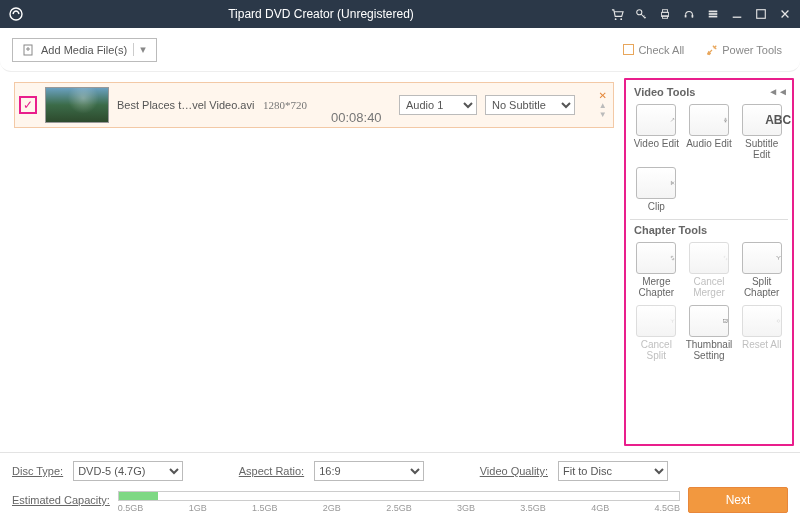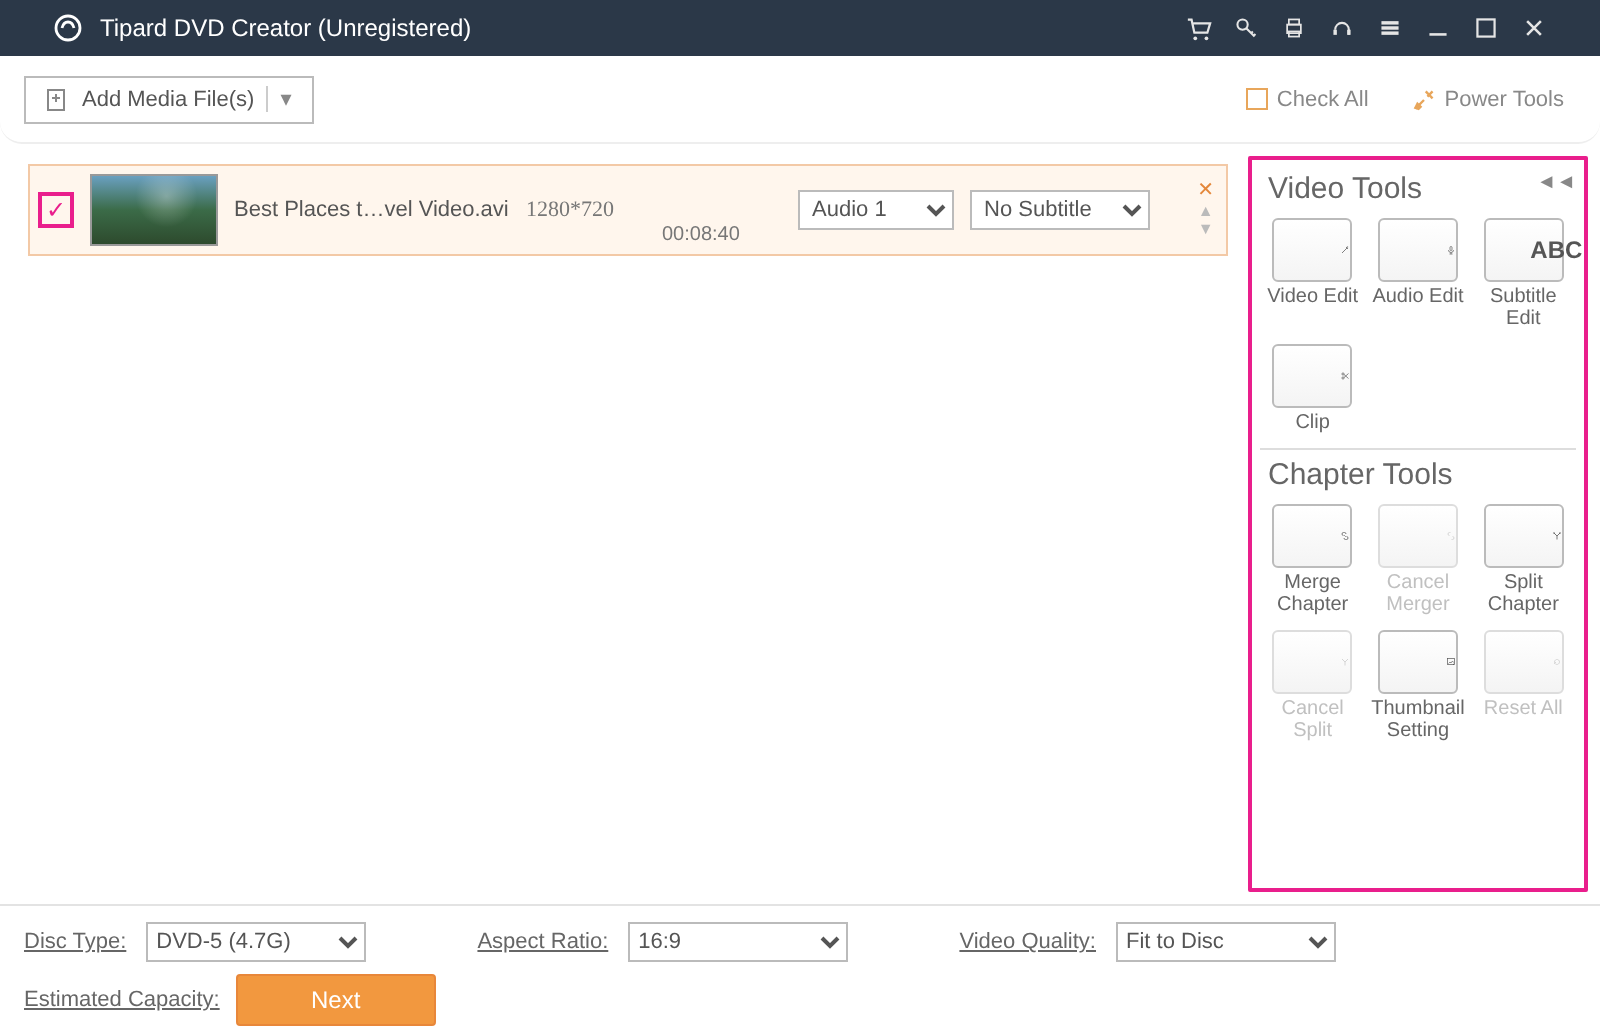--- a/index.html
+++ b/index.html
@@ -1,19 +1,19 @@
 <!DOCTYPE html>
 <html><head>
 <meta charset="utf-8">
 <style>
 * { box-sizing: border-box; margin: 0; padding: 0; font-family: "Segoe UI", Arial, sans-serif; }
 body { width: 800px; height: 514px; overflow: hidden; background: #fff; font-size: 11px; color: #555; }
 
 
-.titlebar { height: 28px; background: #2b3848; color: #fff; display: flex; align-items: center; padding: 0 26px; font-size: 12px; }
+.titlebar { height: 28px; background: #2b3848; color: #fff; display: flex; align-items: center; padding: 0 8px; font-size: 12px; text-align: center; }
 .titlebar .logo { width: 16px; height: 16px; margin-right: 8px; display: flex; align-items: center; }
 .titlebar .title { flex: 1; }
 .titlebar .sysicons { display: flex; gap: 10px; align-items: center; }
 .titlebar .sysicons span { width: 14px; height: 14px; display: flex; align-items: center; justify-content: center; cursor: pointer; color: #e5e5e5; }
 
 
 .toolbar { height: 44px; display: flex; align-items: center; padding: 0 12px; gap: 8px; border-bottom: 1px solid #eee; border-radius: 11px; }
 .btn-add { height: 24px; border: 1px solid #bbb; background: #fff; padding: 0 10px; display: flex; align-items: center; gap: 6px; font-size: 11px; cursor: pointer; color:#555; }
 .btn-add .arrow { border-left: 1px solid #ccc; padding-left: 6px; color:#888; }
 .toolbar .spacer { flex: 1; }
@@ -27,30 +27,30 @@
 .stage { flex: 1; padding: 10px 10px 0 14px; position: relative; }
 
 
 .mediarow { border: 1px solid #f3c9a6; background: #fff6ed; height: 46px; display: flex; align-items: center; padding: 0 6px 0 4px; gap: 8px; position: relative; }
 .mediarow .chkwrap { width: 18px; height: 18px; border: 2px solid #e91e8c; display: flex; align-items: center; justify-content: center; }
 .mediarow .chkwrap .tick { color: #e91e8c; font-size: 12px; }
 .mediarow .thumb { width: 64px; height: 36px; background: linear-gradient(180deg,#6aa0c0 0%, #3b6b48 50%, #2d4a2d 100%); border:1px solid #999; position:relative; overflow:hidden; }
 .mediarow .thumb::before{content:"";position:absolute;inset:0;background:radial-gradient(circle at 60% 30%, rgba(255,255,255,.3), transparent 35%);}
 .mediarow .fname { width: 138px; white-space: nowrap; overflow: hidden; text-overflow: ellipsis; font-size: 11px; color:#555; }
 .mediarow .res { width: 60px; font-size: 11px; color:#777;font-family:Liberation Serif, serif; }
-.mediarow .dur { width: 60px; font-size: 10px; color:#777;margin-top:24px; }
+.mediarow .dur { width: 60px; font-size: 13px; color:#777;margin-top:24px; }
 .mediarow select { height: 20px; font-size: 11px; border: 1px solid #bbb; background:#fff; color:#555; padding:0 2px; }
 .mediarow .rightctl { margin-left: auto; display:flex; flex-direction:column; align-items:center; gap:1px; }
 .mediarow .rightctl .x { color:#e4873a; font-size:10px; cursor:pointer; line-height:1; }
 .mediarow .rightctl .ud { color:#bbb; font-size:8px; cursor:pointer; line-height:1; }
 
 
 .side { width: 170px; border: 2px solid #e91e8c; border-radius: 1px; padding: 4px 4px 8px 4px; margin: 6px 6px 6px 0; position:relative; }
 .side .collapse { position:absolute; top:6px; right:4px; color:#888; font-size:10px; cursor:pointer; }
-.side .section-title { font-size: 15px; color: #666; padding: 2px 4px 6px 4px; }
+.side .section-title { font-size: 11px; color: #666; padding: 2px 4px 6px 4px; font-weight: bold; }
 .side .grid { display: grid; grid-template-columns: 1fr 1fr 1fr; gap: 4px 4px; padding: 0 2px; }
 .tool { display: flex; flex-direction: column; align-items: center; gap: 2px; font-size: 10px; color: #666; text-align: center; cursor: pointer; padding-bottom:3px;}
 .tool.disabled { color: #c0c0c0; cursor: default; }
 .tool .tib { width: 40px; height: 32px; border: 1px solid #bbb; border-radius: 3px; background: linear-gradient(#fff,#f4f4f4); display: flex; align-items: center; justify-content: center; padding-left: 33px; }
 .tool.disabled .tib { border-color:#ddd; }
 .tool svg { width: 18px; height: 18px; }
 .tool.disabled svg { stroke:#ccc; fill:#ccc; }
 .section-div { border-top: 1px solid #ddd; margin: 4px 0 2px; }
 
 
@@ -280,15 +280,30 @@
     <div class="sp"></div>
     <label>Aspect Ratio:</label>
     <select style="width:110px"><option>16:9</option></select>
     <div class="sp"></div>
     <label>Video Quality:</label>
     <select style="width:110px"><option>Fit to Disc</option></select>
     <div style="width:110px"></div>
   </div>
   <div class="row2">
     <label>Estimated Capacity:</label>
+    <div class="capbar">
+      <div class="track"></div>
+      <div class="fill" style="width: 7%;"></div>
+      <div class="ticklabels">
+          <span>0.5GB</span>
+          <span>1GB</span>
+          <span>1.5GB</span>
+          <span>2GB</span>
+          <span>2.5GB</span>
+          <span>3GB</span>
+          <span>3.5GB</span>
+          <span>4GB</span>
+          <span>4.5GB</span>
+        </div>
+    </div>
     <button class="btn-next">Next</button>
   </div>
 </div>
 
 </body></html>

